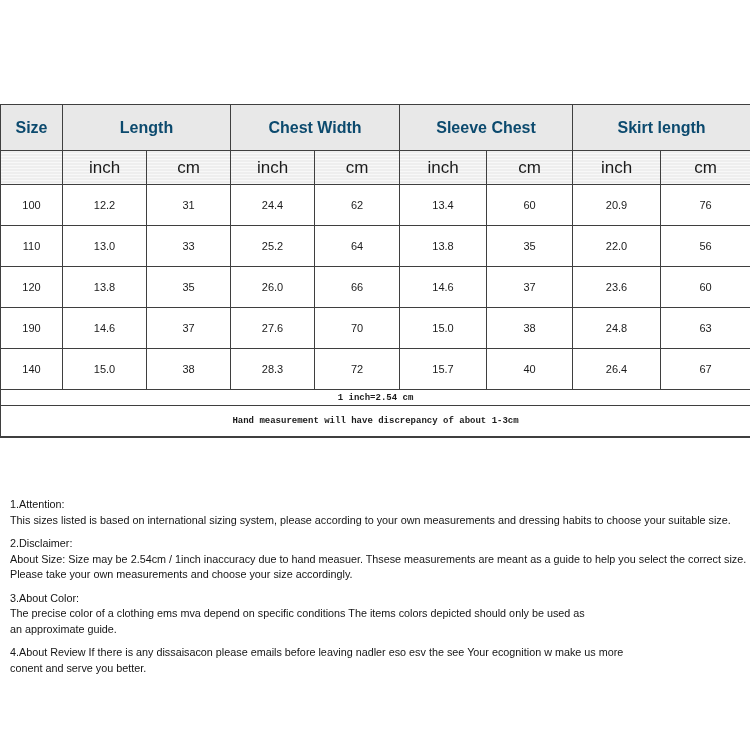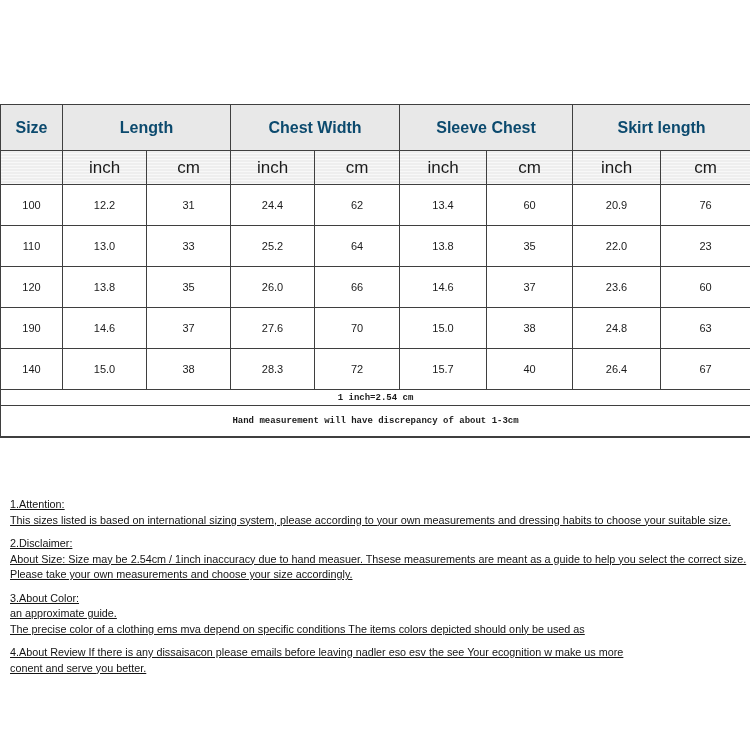--- a/index.html
+++ b/index.html
@@ -70,21 +70,21 @@
   }
   .footer {
     position: absolute;
     top: 497px;
     left: 10px;
     width: 738px;
     font-size: 10.8px;
     line-height: 15.5px;
     color: #151515;
   }
-  .footer-section { margin: 0 0 8px 0; text-decoration: underline; }
+  .footer-section { margin: 0 0 8px 0; }
   .footer-line { white-space: nowrap; }
 </style>
 </head>
 <body>
 
 <table class="size-table">
   <colgroup>
     <col style="width:62px">
     <col style="width:84px">
       <col style="width:84px">
@@ -129,21 +129,21 @@
     </tr>
     <tr class="data-row">
       <td>110</td>
       <td>13.0</td>
       <td>33</td>
       <td>25.2</td>
       <td>64</td>
       <td>13.8</td>
       <td>35</td>
       <td>22.0</td>
-      <td>23</td>
+      <td>56</td>
     </tr>
     <tr class="data-row">
       <td>120</td>
       <td>13.8</td>
       <td>35</td>
       <td>26.0</td>
       <td>66</td>
       <td>14.6</td>
       <td>37</td>
       <td>23.6</td>
@@ -185,20 +185,20 @@
     <div class="footer-line">1.Attention:</div>
     <div class="footer-line">This sizes listed is based on international sizing system, please according to your own measurements and dressing habits to choose your suitable size.</div>
   </div>
   <div class="footer-section">
     <div class="footer-line">2.Disclaimer:</div>
     <div class="footer-line">About Size: Size may be 2.54cm / 1inch inaccuracy due to hand measuer. Thsese measurements are meant as a guide to help you select the correct size.</div>
     <div class="footer-line">Please take your own measurements and choose your size accordingly.</div>
   </div>
   <div class="footer-section">
     <div class="footer-line">3.About Color:</div>
+    <div class="footer-line">The precise color of a clothing ems mva depend on specific conditions The items colors depicted should only be used as</div>
     <div class="footer-line">an approximate guide.</div>
-    <div class="footer-line">The precise color of a clothing ems mva depend on specific conditions The items colors depicted should only be used as</div>
   </div>
   <div class="footer-section">
     <div class="footer-line">4.About Review If there is any dissaisacon please emails before leaving nadler eso esv the see Your ecognition w make us more</div>
     <div class="footer-line">conent and serve you better.</div>
   </div>
 </div>
 
 </body></html>

